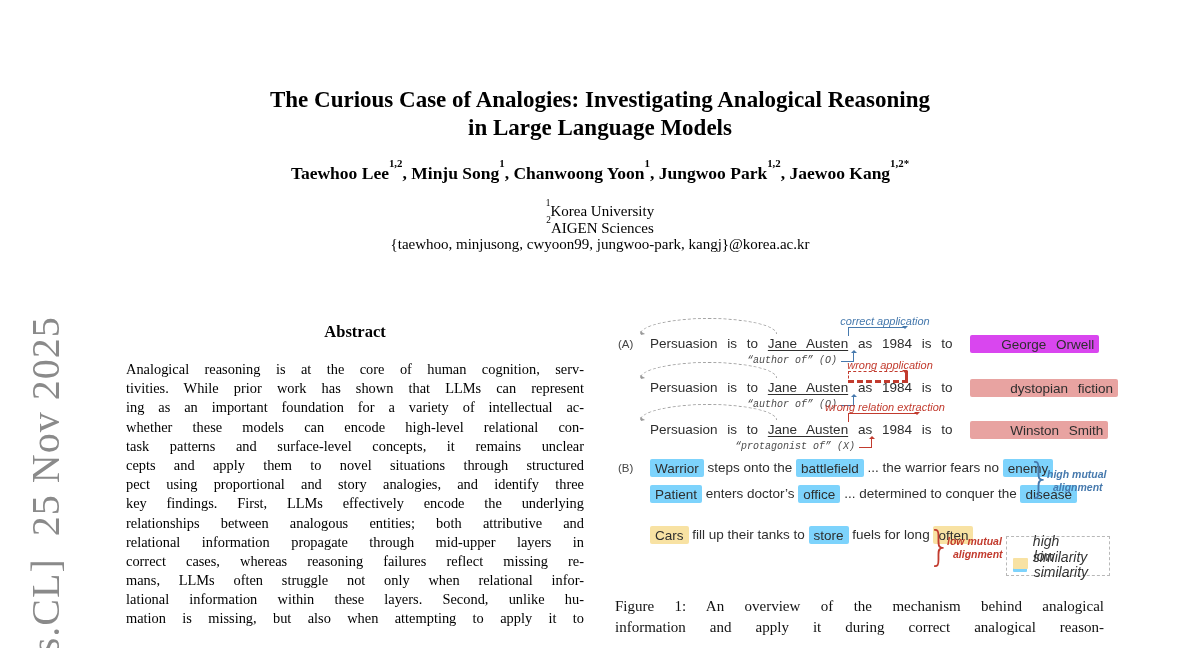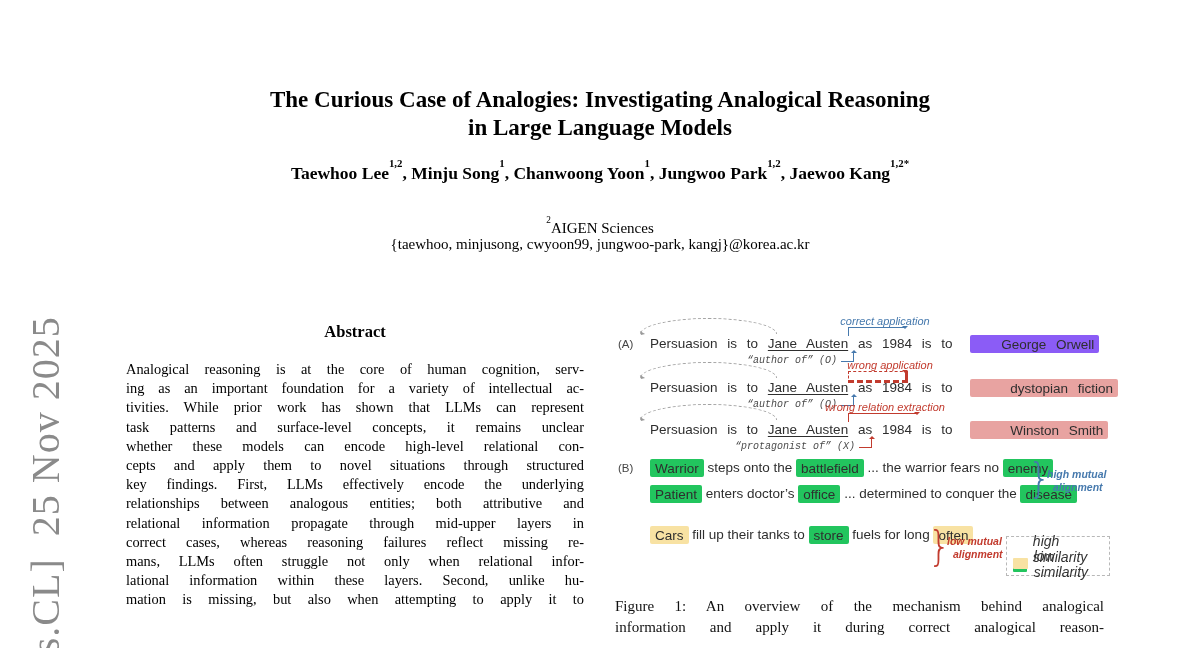--- a/index.html
+++ b/index.html
@@ -30,22 +30,22 @@
     white-space:nowrap;}
 
   
   .figure{position:absolute;left:615px;top:310px;width:495px;height:288px;
     font-family:"Liberation Sans",sans-serif;color:#2e2e2e;font-size:13.5px;}
   .fx{position:absolute;white-space:nowrap;}
   .panel-label{font-size:11.5px;color:#444;}
   .a-row{word-spacing:6px;}
   .src{text-decoration:underline;text-underline-offset:2px;}
   .hl{padding:1.5px 5px;border-radius:2px;}
-  .hl-blue{background:#8b5cf6;padding-left:31px;} .hl-pink{background:#e8a3a1;padding-left:40px;}
-  .hl-green{background:#22c55e;margin-top:36px;} .hl-yellow{background:#f8e2a3;}
+  .hl-blue{background:#d946ef;padding-left:31px;} .hl-pink{background:#e8a3a1;padding-left:40px;}
+  .hl-green{background:#7dd3fc;margin-top:36px;} .hl-yellow{background:#f8e2a3;}
   .ans{margin-left:8px;font-weight:500;}
   .ann{font-style:italic;font-size:11px;text-align:center;font-weight:500;}
   .ann-blue{color:#4679ad;} .ann-red{color:#c23b2e;}
   .sub{font-style:italic;font-size:10px;color:#4a4a4a;font-family:Liberation Mono, monospace;}
   .elbow{display:inline-block;width:12px;height:9px;margin-left:4px;position:relative;top:-1px;
     border-bottom:1.5px solid currentColor;border-right:1.5px solid currentColor;}
   .elbow::after{content:"";position:absolute;right:-4.2px;top:-5px;
     border:3.5px solid transparent;border-bottom-color:currentColor;}
   .eb-blue{color:#4679ad;} .eb-red{color:#c23b2e;}
   .arc{position:absolute;height:15px;border:1.3px dashed #a0a0a0;border-bottom:none;
@@ -78,31 +78,33 @@
 
   <div class="watermark">cs.CL]  25 Nov 2025</div>
 
   <div class="title title-l1">The Curious Case of Analogies: Investigating Analogical Reasoning</div>
   <div class="title title-l2">in Large Language Models</div>
 
   <div class="authors">
     <span><span>Taewhoo Lee</span><sup>1,2</sup><span>, </span></span><span><span>Minju Song</span><sup>1</sup><span>, </span></span><span><span>Chanwoong Yoon</span><sup>1</sup><span>, </span></span><span><span>Jungwoo Park</span><sup>1,2</sup><span>, </span></span><span><span>Jaewoo Kang</span><sup>1,2*</sup><span></span></span>
   </div>
 
+  <div class="aff aff1"><sup>1</sup><span>Korea University</span></div>
   <div class="aff aff2"><sup>2</sup><span>AIGEN Sciences</span></div>
   <div class="aff email">{taewhoo, minjusong, cwyoon99, jungwoo-park, kangj}@korea.ac.kr</div>
 
   <div class="abstract-head">Abstract</div>
   <div class="abstract">
     <div class="abs-line">Analogical reasoning is at the core of human cognition, serv-</div>
+    <div class="abs-line">tivities. While prior work has shown that LLMs can represent</div>
     <div class="abs-line">ing as an important foundation for a variety of intellectual ac-</div>
-    <div class="abs-line">tivities. While prior work has shown that LLMs can represent</div>
+    <div class="abs-line">whether these models can encode high-level relational con-</div>
     <div class="abs-line">task patterns and surface-level concepts, it remains unclear</div>
-    <div class="abs-line">whether these models can encode high-level relational con-</div>
     <div class="abs-line">cepts and apply them to novel situations through structured</div>
+    <div class="abs-line">pect using proportional and story analogies, and identify three</div>
     <div class="abs-line">key findings. First, LLMs effectively encode the underlying</div>
     <div class="abs-line">relationships between analogous entities; both attributive and</div>
     <div class="abs-line">relational information propagate through mid-upper layers in</div>
     <div class="abs-line">correct cases, whereas reasoning failures reflect missing re-</div>
     <div class="abs-line">mans, LLMs often struggle not only when relational infor-</div>
     <div class="abs-line">lational information within these layers. Second, unlike hu-</div>
     <div class="abs-line">mation is missing, but also when attempting to apply it to</div>
   </div>
 
   <div class="figure">

